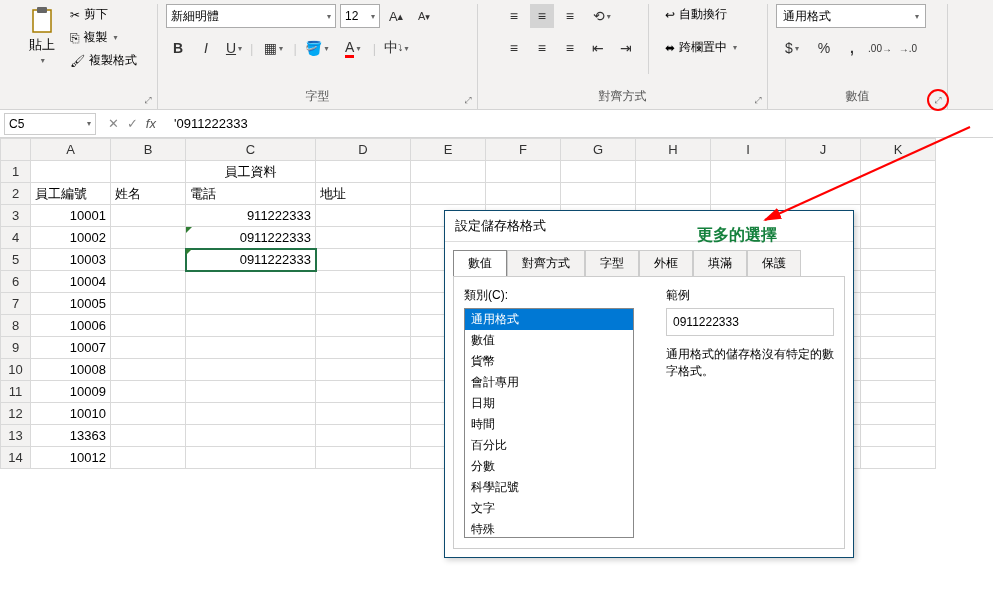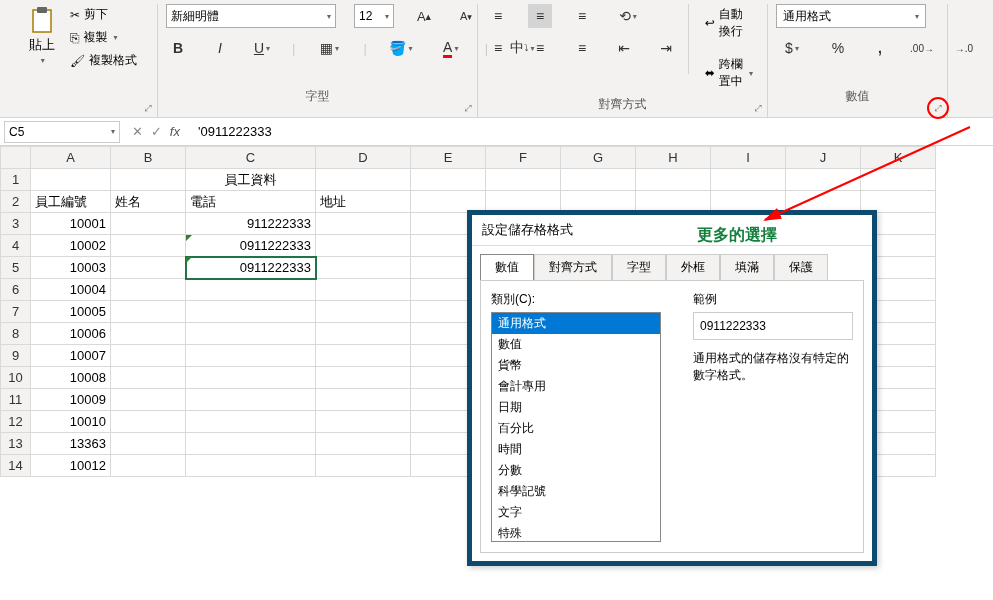--- a/index.html
+++ b/index.html
@@ -8,54 +8,54 @@
 
 .ribbon { background: #f3f2f1; border-bottom: 1px solid #d4d4d4; padding: 4px 8px 0; display: flex; }
 .ribbon-group { border-right: 1px solid #d4d4d4; padding: 0 8px 2px; display: flex; flex-direction: column; align-items: center; position: relative; }
 .ribbon-group-body { display: flex; align-items: flex-start; gap: 6px; min-height: 80px; }
 .ribbon-group-label { font-size: 12px; color: #555; text-align: center; padding: 4px 0 2px; width: 100%; }
 .ribbon-launcher { position: absolute; right: 2px; bottom: 2px; width: 14px; height: 14px; display: flex; align-items: center; justify-content: center; font-size: 9px; color: #666; cursor: pointer; }
 .big-btn { display: flex; flex-direction: column; align-items: center; gap: 2px; padding: 2px 4px; cursor: pointer; }
 .big-btn .icon { width: 28px; height: 28px; display: flex; align-items: center; justify-content: center; }
 .small-btn { display: flex; align-items: center; gap: 4px; padding: 2px 4px; cursor: pointer; font-size: 12px; }
 .col { display: flex; flex-direction: column; gap: 2px; }
-.row { display: flex; align-items: center; gap: 18px; }
+.row { display: flex; align-items: center; gap: 4px; }
 .font-name { width: 170px; height: 24px; border: 1px solid #ababab; background: #fff; padding: 0 4px; font-size: 12px; display: flex; align-items: center; justify-content: space-between; cursor: pointer; }
 .font-size { width: 40px; height: 24px; border: 1px solid #ababab; background: #fff; padding: 0 4px; font-size: 12px; display: flex; align-items: center; justify-content: space-between; cursor: pointer; }
 .icon-btn { width: 24px; height: 24px; display: flex; align-items: center; justify-content: center; cursor: pointer; font-size: 14px; color: #333; }
 .icon-btn.wide { width: 32px; }
 .dropdown-arrow { font-size: 8px; color: #666; margin-left: 2px; }
 .number-fmt { width: 150px; height: 24px; border: 1px solid #ababab; background: #fff; padding: 0 6px; font-size: 12px; display: flex; align-items: center; justify-content: space-between; cursor: pointer; }
 .checkmark-btn { display: flex; align-items: center; gap: 4px; padding: 2px 6px; cursor: pointer; font-size: 12px; }
 .divider-v { width: 1px; background: #d4d4d4; height: 70px; margin: 0 4px; }
 .highlighted-launcher { border: 2px solid red; border-radius: 50%; width: 22px; height: 22px; right: -2px; bottom: -2px; }
 
 
 .name-bar { display: flex; align-items: center; border-bottom: 1px solid #d4d4d4; background: #fff; height: 28px; }
-.name-box { width: 116px; border: 1px solid #ccc; margin: 2px 4px; height: 22px; display: flex; align-items: center; justify-content: space-between; padding: 0 4px; font-size: 12px; }
+.name-box { width: 92px; border: 1px solid #ccc; margin: 2px 4px; height: 22px; display: flex; align-items: center; justify-content: space-between; padding: 0 4px; font-size: 12px; }
 .fx-btns { display: flex; align-items: center; gap: 8px; padding: 0 8px; }
 .fx-btn { color: #888; font-size: 13px; cursor: pointer; }
 .fx-label { font-style: italic; font-size: 13px; color: #555; margin-right: 4px; }
 .formula-input { flex: 1; padding: 0 6px; font-size: 13px; }
 
 
 .grid-wrap { position: relative; }
 table.grid { border-collapse: collapse; table-layout: fixed; }
 table.grid th, table.grid td { border: 1px solid #d9d9d9; font-size: 13px; height: 22px; padding: 0 4px; background: #fff; }
 table.grid th { background: #f3f2f1; font-weight: normal; text-align: center; color: #333; }
 .row-hdr { width: 30px; text-align: center; background: #f3f2f1; }
 .col-hdr { text-align: center; }
 .corner { background: #f3f2f1; width: 30px; }
 td.num { text-align: right; }
 td.selected { outline: 2px solid #217346; outline-offset: -1px; }
 td.greenmark { position: relative; }
 td.greenmark::before { content: ''; position: absolute; left: 0; top: 0; border-left: 6px solid #2e7d32; border-bottom: 6px solid transparent; }
 
 
-.dialog { position: absolute; left: 467px; top: 210px; width: 410px; background: #fff; border: 5px solid #0c4a6e; box-shadow: 2px 2px 6px rgba(0,0,0,0.2); }
+.dialog { position: absolute; left: 444px; top: 210px; width: 410px; background: #fff; border: 1px solid #0c4a6e; box-shadow: 2px 2px 6px rgba(0,0,0,0.2); }
 .dialog-title { padding: 6px 10px; font-size: 13px; border-bottom: 1px solid #ddd; }
 .dialog-tabs { display: flex; margin: 8px 8px 0; }
 .dialog-tab { padding: 4px 14px; border: 1px solid #ccc; border-bottom: none; font-size: 12px; background: #f3f2f1; cursor: pointer; margin-right: 0px; }
 .dialog-tab.active { background: #fff; border-top: 1px solid #888; border-left: 1px solid #888; border-right: 1px solid #888; position: relative; z-index: 2; }
 .dialog-body { border: 1px solid #ccc; margin: 0 8px 8px; padding: 10px; display: flex; gap: 32px; min-height: 260px; }
 .cat-label { font-size: 12px; margin-bottom: 4px; }
 .cat-list { border: 1px solid #888; width: 170px; height: 230px; overflow-y: auto; font-size: 12px; }
 .cat-item { padding: 2px 6px; cursor: pointer; }
 .cat-item.selected { background: #0078d4; color: #fff; }
 .sample-box { border: 1px solid #ccc; padding: 6px; margin-top: 4px; font-size: 12px; }
@@ -471,22 +471,22 @@
     </div>
   <div class="dialog-body">
     <div>
       <div class="cat-label">類別(C):</div>
       <div class="cat-list" id="cat-list">
           <div class="cat-item selected">通用格式</div>
           <div class="cat-item">數值</div>
           <div class="cat-item">貨幣</div>
           <div class="cat-item">會計專用</div>
           <div class="cat-item">日期</div>
+          <div class="cat-item">時間</div>
           <div class="cat-item">百分比</div>
-          <div class="cat-item">時間</div>
           <div class="cat-item">分數</div>
           <div class="cat-item">科學記號</div>
           <div class="cat-item">文字</div>
           <div class="cat-item">特殊</div>
         </div>
     </div>
     <div style="flex:1">
       <div class="sample-label">範例</div>
       <div class="sample-box">0911222333</div>
       <div class="desc">通用格式的儲存格沒有特定的數字格式。</div>

